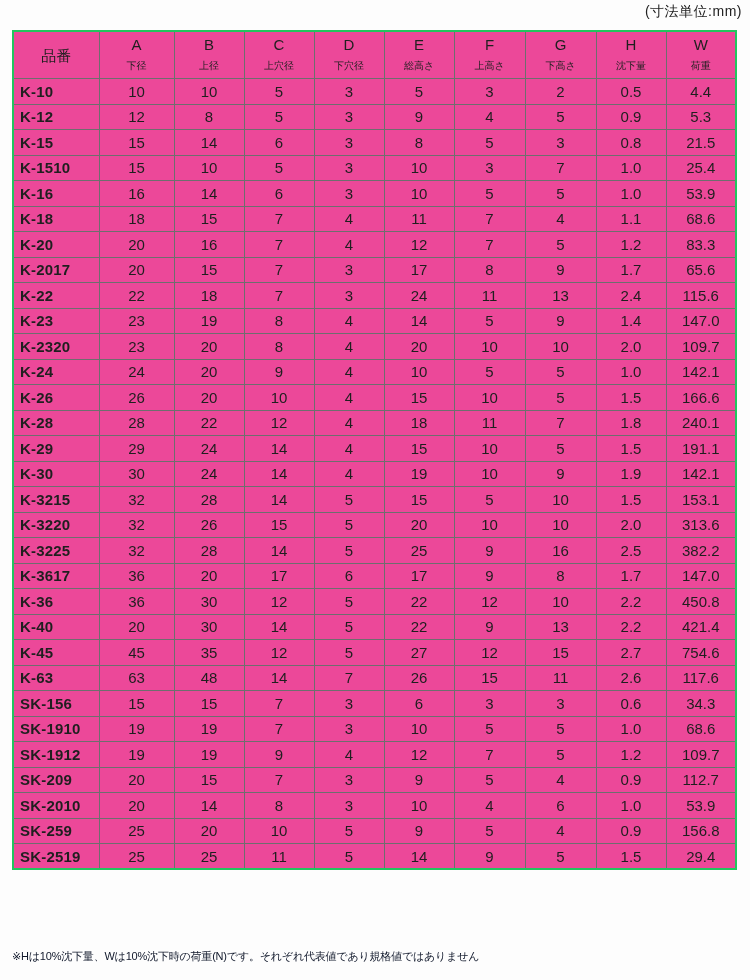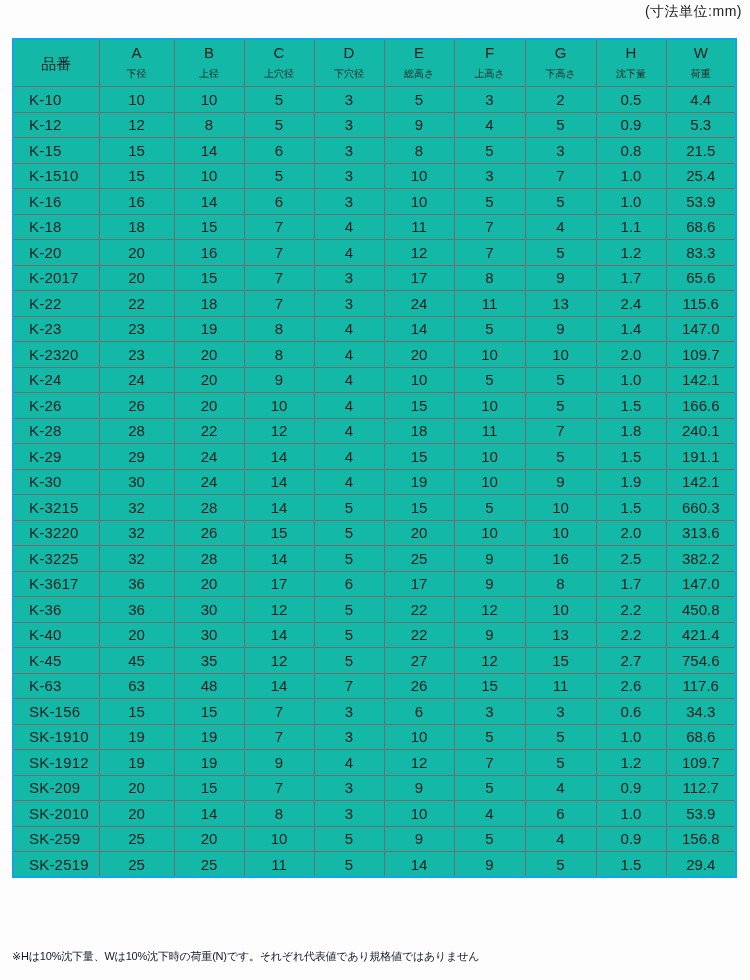--- a/index.html
+++ b/index.html
@@ -15,26 +15,26 @@
     position: absolute;
     top: 3px;
     right: 8px;
     font-size: 14px;
     letter-spacing: 0.5px;
     color: #222;
   }
   table.spec {
     position: absolute;
     left: 12px;
-    top: 38px;
+    top: 30px;
     width: 723px;
     border-collapse: collapse;
     table-layout: fixed;
-    background: #14b8a6;
-    border: 2px solid #0ea5e9;
+    background: #ec4899;
+    border: 2px solid #22c55e;
   }
   table.spec th, table.spec td {
     border: 1px solid #6e6e6e;
     font-weight: normal;
     font-size: 15px;
     text-align: center;
     vertical-align: middle;
     white-space: nowrap;
     overflow: hidden;
     color: #1f1f1f;
@@ -42,22 +42,23 @@
   table.spec thead th {
     height: 47px;
     line-height: 21px;
     padding: 2px 0;
   }
   table.spec thead th .letter { display: block; font-size: 15px; }
   table.spec thead th .jlabel { display: block; font-size: 10px; }
   table.spec td { height: 25.5px; padding: 0 2px; }
   table.spec td.part {
     text-align: left;
-    padding-left: 15px;
+    padding-left: 6px;
     letter-spacing: 0.2px;
+    font-weight: bold;
   }
   .footnote {
     position: absolute;
     left: 12px;
     top: 949px;
     width: 736px;
     font-size: 11px;
     letter-spacing: -0.2px;
     color: #0f172a;
   }
@@ -317,21 +318,21 @@
       <tr>
         <td class="part">K-3215</td>
         <td>32</td>
         <td>28</td>
         <td>14</td>
         <td>5</td>
         <td>15</td>
         <td>5</td>
         <td>10</td>
         <td>1.5</td>
-        <td>660.3</td>
+        <td>153.1</td>
       </tr>
       <tr>
         <td class="part">K-3220</td>
         <td>32</td>
         <td>26</td>
         <td>15</td>
         <td>5</td>
         <td>20</td>
         <td>10</td>
         <td>10</td>

